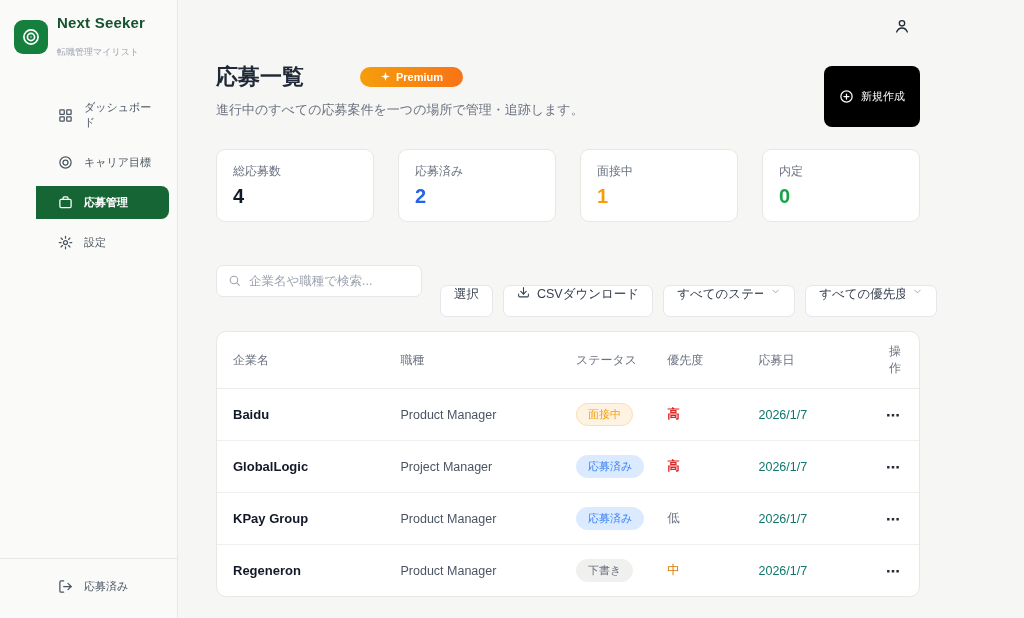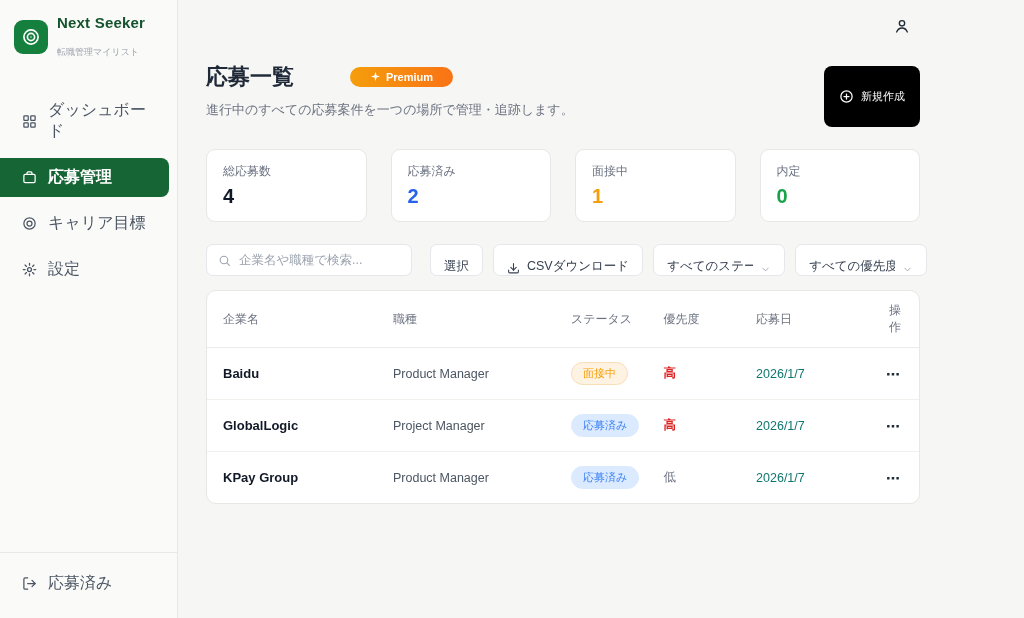--- a/index.html
+++ b/index.html
@@ -1,32 +1,32 @@
 <!DOCTYPE html>
 <html><head>
 <meta charset="utf-8">
 <style>
   * { box-sizing: border-box; margin: 0; padding: 0; }
   html,body { width:1024px; height:618px; overflow:hidden; }
   body {
     font-family: "Liberation Sans", "DejaVu Sans", sans-serif;
     background:#f6f6f4; color:#1f2937; font-size:13px;
   }
-  .app { display:flex; width:948px; height:618px; }
+  .app { display:flex; width:948px; height:618px;gap:10px; }
 
   
   .sidebar { width:178px; flex:0 0 178px; background:#fafaf8; border-right:1px solid #e8e8e4; display:flex; flex-direction:column; }
   .logo-row { display:flex; align-items:center; gap:9px; padding:14px 10px 18px 14px; }
   .logo-icon { width:34px; height:34px; border-radius:9px; background:#15803d; color:#fff; display:flex; align-items:center; justify-content:center; flex:0 0 34px; }
   .logo-icon svg { width:20px; height:20px; }
   .logo-title { font-size:15px; font-weight:bold; color:#14532d; letter-spacing:.2px; }
   .logo-tagline { font-size:9px; color:#9ca3af; margin-top:15px;font-family:Liberation Serif, serif; }
 
   .nav { padding:14px 8px 0 0; display:flex; flex-direction:column; gap:7px; }
-  .nav-item { display:flex; align-items:center; gap:11px; font-size:16px; color:#4b5563; padding:9px 12px 9px 22px; cursor:pointer; }
+  .nav-item { display:flex; align-items:center; gap:11px; font-size:11px; color:#4b5563; padding:9px 12px 9px 22px; cursor:pointer;margin-left:36px; }
   .nav-item.active { background:#166534; color:#fff; border-radius:0 8px 8px 0; font-weight:bold; }
   .nicon { display:inline-flex; }
   .nicon svg { width:15px; height:15px; }
 
   .sidebar-footer { margin-top:auto; border-top:1px solid #e8e8e4; padding:12px 8px 16px 0; }
   .sidebar-footer .nav-item { padding:8px 12px 8px 22px; }
 
   
   main { flex:1; display:flex; flex-direction:column; background:#f6f6f4; min-width:0; }
   .topbar { height:52px; display:flex; align-items:center; justify-content:flex-end; padding:0 38px; }
@@ -47,21 +47,21 @@
   .stats { display:flex; gap:24px; margin-top:22px; }
   .stat-card { flex:1; background:#fff; border:1px solid #e7e7e3; border-radius:9px; padding:13px 16px; }
   .stat-label { font-size:12px; color:#6b7280; }
   .stat-value { font-size:20px; font-weight:bold; margin-top:5px; }
 
   .toolbar { display:flex; gap:10px; margin-top:22px; align-items:center; }
   .search-box { flex:1; max-width:334px; display:flex; align-items:center; gap:8px; background:#fff; border:1px solid #e5e7eb; border-radius:7px; padding:0 11px; height:32px; color:#9ca3af; margin-right:8px; }
   .search-box svg { width:13px; height:13px; flex:0 0 13px; }
   .search-box input { border:none; outline:none; font-size:12.5px; flex:1; min-width:0; color:#374151; background:transparent; font-family:inherit; }
   .search-box input::placeholder { color:#9ca3af; }
-  .tbtn { height:32px; background:#fff; border:1px solid #e5e7eb; border-radius:7px; font-size:12.5px; color:#374151; padding:0 13px; display:inline-flex; align-items:flex-end; gap:7px; cursor:pointer; white-space:nowrap; font-family:inherit; }
+  .tbtn { height:32px; background:#fff; border:1px solid #e5e7eb; border-radius:7px; font-size:12.5px; color:#374151; padding:0 13px; display:inline-flex; align-items:flex-start; gap:7px; cursor:pointer; white-space:nowrap; font-family:inherit;margin-top:41px; }
   .tbtn svg { width:13px; height:13px; }
   .tbtn .chev svg { width:11px; height:11px; color:#9ca3af; }
   .tbtn .trunc { max-width:86px; overflow:hidden; white-space:nowrap; display:inline-block; }
 
   .table-card { background:#fff; border:1px solid #e7e7e3; border-radius:10px; margin-top:14px; overflow:hidden; }
   table { width:100%; border-collapse:collapse; font-size:12.5px; }
   thead th { text-align:left; font-weight:normal; color:#6b7280; font-size:12px; padding:11px 8px; border-bottom:1px solid #ecebe7; }
   thead th:first-child { padding-left:16px; }
   thead th:last-child { text-align:right; padding-right:18px; }
   tbody td { padding:14px 8px; border-bottom:1px solid #f1f0ec; vertical-align:middle; }
@@ -105,37 +105,37 @@
           <span class="nicon">
             <svg viewBox="0 0 24 24" fill="none" stroke="currentColor" stroke-width="2" stroke-linecap="round" stroke-linejoin="round">
               <rect x="3" y="3" width="7" height="7" rx="1"></rect>
               <rect x="14" y="3" width="7" height="7" rx="1"></rect>
               <rect x="3" y="14" width="7" height="7" rx="1"></rect>
               <rect x="14" y="14" width="7" height="7" rx="1"></rect>
             </svg>
           </span>
           <span class="nav-label">ダッシュボード</span>
         </div>
+        <div class="nav-item">
+          <span class="nicon">
+            <svg viewBox="0 0 24 24" fill="none" stroke="currentColor" stroke-width="2" stroke-linecap="round" stroke-linejoin="round">
+              <circle cx="12" cy="12" r="9"></circle>
+              <circle cx="12" cy="12" r="4"></circle>
+            </svg>
+          </span>
+          <span class="nav-label">キャリア目標</span>
+        </div>
         <div class="nav-item active">
           <span class="nicon">
             <svg viewBox="0 0 24 24" fill="none" stroke="currentColor" stroke-width="2" stroke-linecap="round" stroke-linejoin="round">
               <rect x="3" y="7" width="18" height="13" rx="2"></rect>
               <path d="M8 7V5a2 2 0 0 1 2-2h4a2 2 0 0 1 2 2v2"></path>
             </svg>
           </span>
           <span class="nav-label">応募管理</span>
-        </div>
-        <div class="nav-item">
-          <span class="nicon">
-            <svg viewBox="0 0 24 24" fill="none" stroke="currentColor" stroke-width="2" stroke-linecap="round" stroke-linejoin="round">
-              <circle cx="12" cy="12" r="9"></circle>
-              <circle cx="12" cy="12" r="4"></circle>
-            </svg>
-          </span>
-          <span class="nav-label">キャリア目標</span>
         </div>
         <div class="nav-item">
           <span class="nicon">
             <svg viewBox="0 0 24 24" fill="none" stroke="currentColor" stroke-width="2" stroke-linecap="round" stroke-linejoin="round">
               <circle cx="12" cy="12" r="3.2"></circle>
               <path d="M12 2v3M12 19v3M2 12h3M19 12h3M4.9 4.9l2.2 2.2M16.9 16.9l2.2 2.2M19.1 4.9l-2.2 2.2M7.1 16.9l-2.2 2.2"></path>
             </svg>
           </span>
           <span class="nav-label">設定</span>
         </div>
@@ -291,19 +291,27 @@
                 <td class="actions"><span class="dots">⋯</span></td>
               </tr>
               <tr>
                 <td class="company">KPay Group</td>
                 <td class="position">Product Manager</td>
                 <td><span class="pill applied">応募済み</span></td>
                 <td class="pri-low">低</td>
                 <td class="date">2026/1/7</td>
                 <td class="actions"><span class="dots">⋯</span></td>
               </tr>
+              <tr>
+                <td class="company">Regeneron</td>
+                <td class="position">Product Manager</td>
+                <td><span class="pill draft">下書き</span></td>
+                <td class="pri-medium">中</td>
+                <td class="date">2026/1/7</td>
+                <td class="actions"><span class="dots">⋯</span></td>
+              </tr>
             </tbody>
         </table>
       </div>
 
     </div>
   </main>
 </div>
 
 </body></html>

